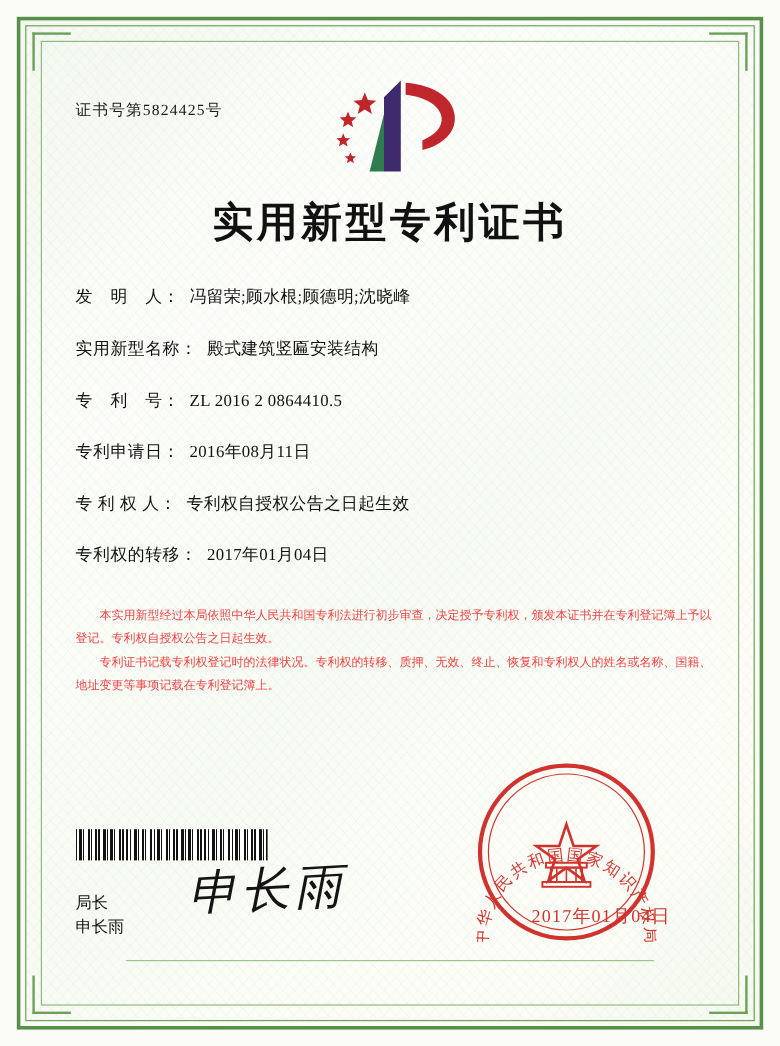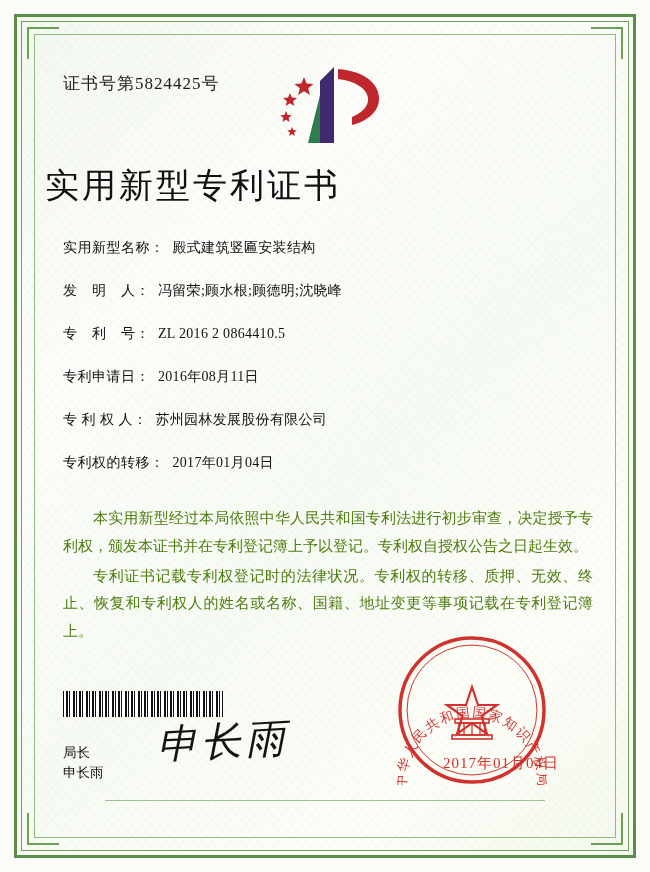--- a/index.html
+++ b/index.html
@@ -72,22 +72,22 @@
     position: absolute;
     left: 45px;
     top: 45px;
     right: 45px;
     bottom: 45px;
   }
 
   .cert-number {
     position: absolute;
     left: 18px;
-    top: 27px;
-    font-size: 17px;
+    top: 38px;
+    font-size: 13px;
     letter-spacing: 1px;
     color: #1a1a1a;
   }
 
   
   .logo {
     position: absolute;
     left: 50%;
     top: 16px;
     transform: translateX(-50%);
@@ -102,22 +102,23 @@
     top: 14px;
     width: 96px;
     height: 78px;
   }
 
   .title {
     position: absolute;
     left: 0;
     right: 0;
     top: 118px;
+    text-align: center;
     font-size: 34px;
-    font-weight: normal;
+    font-weight: bold;
     letter-spacing: 3px;
     color: #111;
   }
 
   .fields {
     position: absolute;
     left: 18px;
     right: 10px;
     top: 194px;
   }
@@ -135,23 +136,23 @@
   .field-value {
     margin-left: 8px;
     letter-spacing: 0.3px;
   }
 
   .paragraphs {
     position: absolute;
     left: 18px;
     right: 12px;
     top: 460px;
-    font-size: 15px;
+    font-size: 10px;
     line-height: 1.85;
-    color: #4d7c0f;
+    color: #ef4444;
     text-align: justify;
   }
   .paragraphs p {
     margin: 0 0 2px 0;
     text-indent: 2em;
   }
 
   .barcode {
     position: absolute;
     left: 18px;
@@ -253,38 +254,38 @@
           <polygon points="32,66 33.3,69.1 36.7,69.4 34.1,71.6 34.9,75 32,73.1 29.1,75 29.9,71.6 27.3,69.4 30.7,69.1"></polygon>
         </g>
       </svg>
     </div>
 
 
     <div class="title">实用新型专利证书</div>
 
     <div class="fields">
       <div class="field-row">
+        <span class="field-label">发　明　人：</span>
+        <span class="field-value">冯留荣;顾水根;顾德明;沈晓峰</span>
+      </div>
+      <div class="field-row">
         <span class="field-label">实用新型名称：</span>
         <span class="field-value">殿式建筑竖匾安装结构</span>
       </div>
       <div class="field-row">
-        <span class="field-label">发　明　人：</span>
-        <span class="field-value">冯留荣;顾水根;顾德明;沈晓峰</span>
-      </div>
-      <div class="field-row">
         <span class="field-label">专　利　号：</span>
         <span class="field-value">ZL 2016 2 0864410.5</span>
       </div>
       <div class="field-row">
         <span class="field-label">专利申请日：</span>
         <span class="field-value">2016年08月11日</span>
       </div>
       <div class="field-row">
         <span class="field-label">专 利 权 人：</span>
-        <span class="field-value">苏州园林发展股份有限公司</span>
+        <span class="field-value">专利权自授权公告之日起生效</span>
       </div>
       <div class="field-row">
         <span class="field-label">专利权的转移：</span>
         <span class="field-value">2017年01月04日</span>
       </div>
     </div>
 
     <div class="paragraphs">
       <p>本实用新型经过本局依照中华人民共和国专利法进行初步审查，决定授予专利权，颁发本证书并在专利登记簿上予以登记。专利权自授权公告之日起生效。</p>
       <p>专利证书记载专利权登记时的法律状况。专利权的转移、质押、无效、终止、恢复和专利权人的姓名或名称、国籍、地址变更等事项记载在专利登记簿上。</p>

